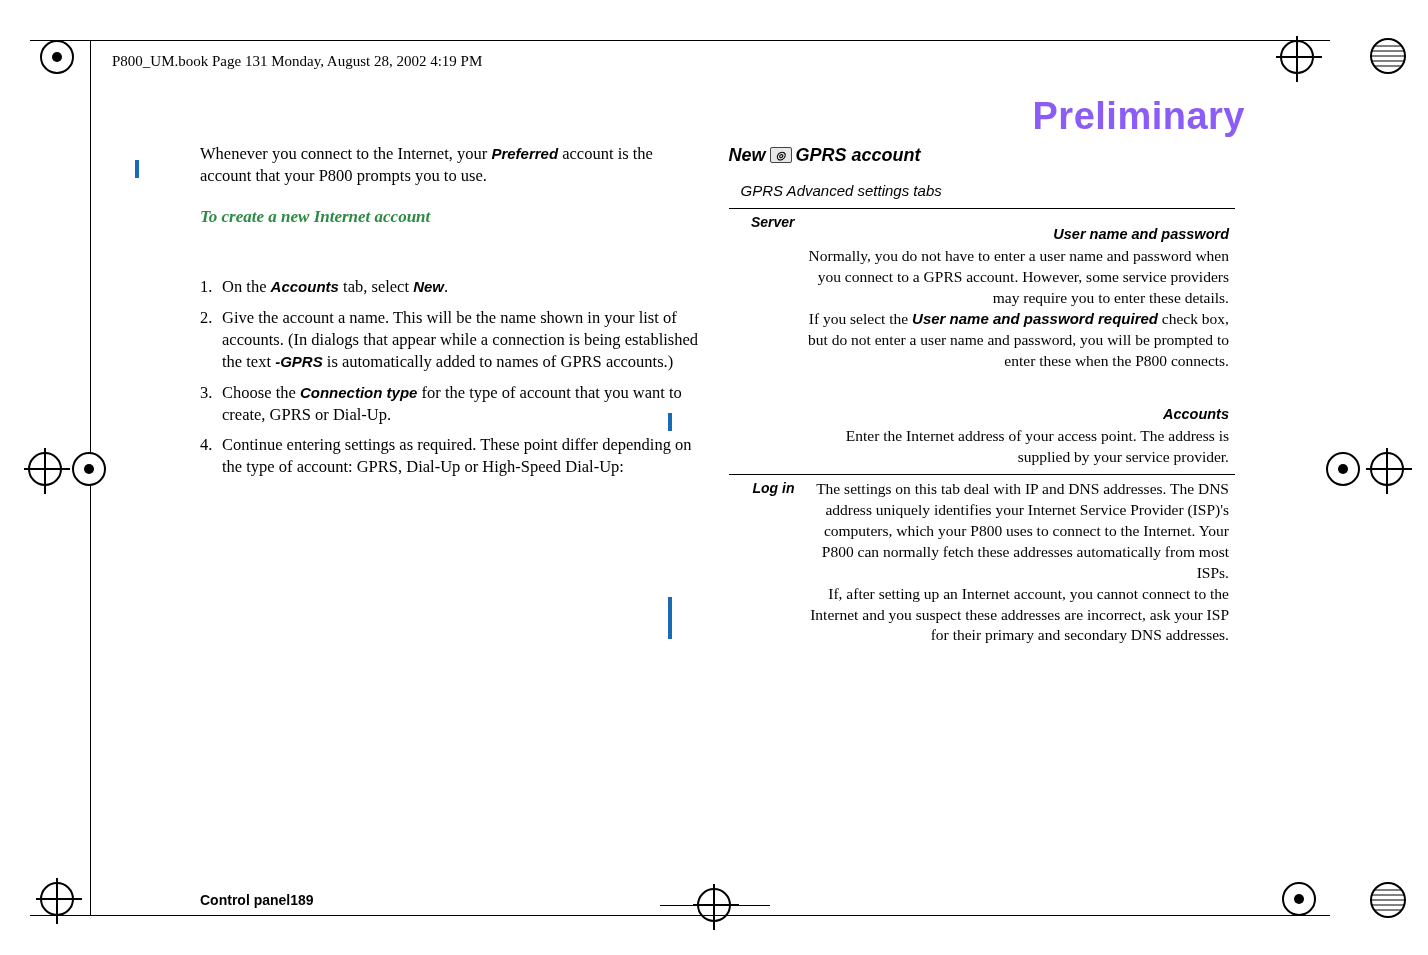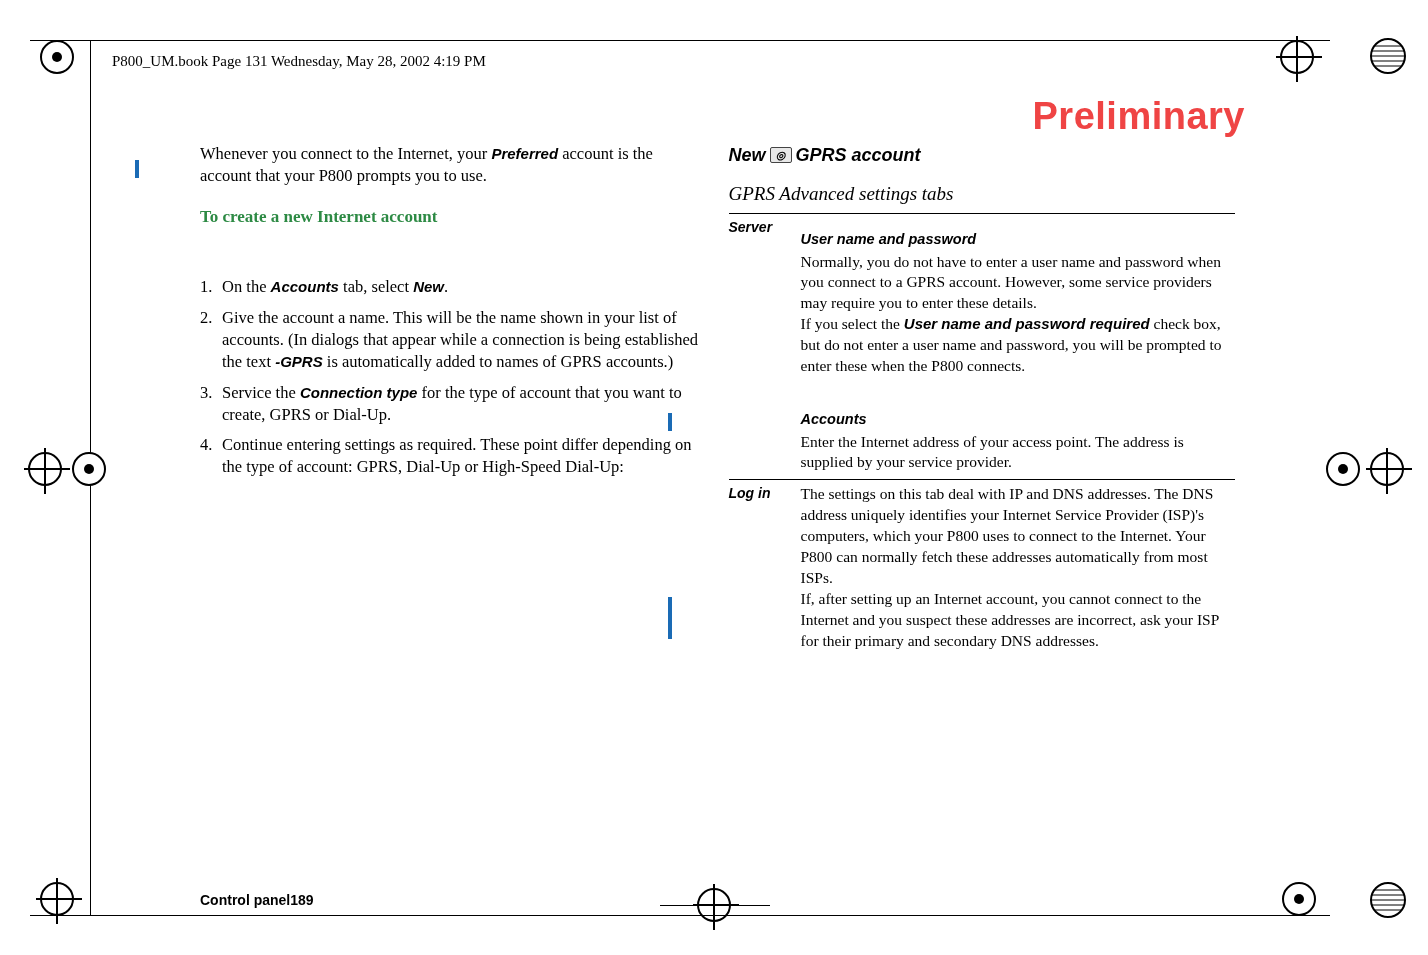--- a/index.html
+++ b/index.html
@@ -74,35 +74,36 @@
     font-size: 15px;
     color: #000;
   }
   .watermark {
     position: absolute;
     right: 183px;
     top: 95px;
     font-family: Arial, Helvetica, sans-serif;
     font-size: 38px;
     font-weight: bold;
-    color: #ef4444;
+    color: #8b5cf6;
     letter-spacing: 0.5px;
   }
   .two-col {
     display: flex;
     gap: 22px;
   }
   .col {
     flex: 1;
     font-size: 16.5px;
     line-height: 1.35;
   }
   .col p { margin-bottom: 6px; }
   .subhead {
     font-family: "Times New Roman", serif;
+    font-style: italic;
     font-weight: bold;
     color: #2d8a44;
     font-size: 17px;
     margin-top: 18px;
     margin-bottom: 8px;
   }
   ol.steps {
     list-style: none;
     counter-reset: step;
     margin-left: 0;
@@ -147,30 +148,32 @@
     width: 22px;
     height: 16px;
     border: 1px solid #444;
     border-radius: 2px;
     align-items: center;
     justify-content: center;
     font-size: 11px;
     background: #e8e8e8;
   }
   .caption-italic {
-    font-family: Liberation Serif, serif;
-    font-style: italic;
-    font-size: 19px;
+    font-family: Liberation Sans, sans-serif;
+    font-style: italic;
+    font-size: 15px;
     margin-top: 14px;
     margin-bottom: 6px;
+    margin-left: 12px;
   }
   table.settings {
     width: 100%;
     border-collapse: collapse;
     font-size: 15.5px;
+    text-align: right;
   }
   table.settings td {
     vertical-align: top;
     padding: 4px 6px 6px 0;
   }
   table.settings td:first-child {
     width: 72px;
     font-family: Arial, Helvetica, sans-serif;
     font-weight: bold;
     font-style: italic;
@@ -256,41 +259,41 @@
     <line x1="3" y1="20" x2="37" y2="20"></line>
       <line x1="3" y1="25" x2="37" y2="25"></line>
     <line x1="6" y1="30" x2="34" y2="30"></line>
   </g>
 </svg>
 
 <div class="change-bar" style="left:135px; top:160px; height:18px;"></div>
 <div class="change-bar" style="left:668px; top:413px; height:18px;"></div>
 <div class="change-bar" style="left:668px; top:597px; height:42px;"></div>
 
-<div class="header-text">P800_UM.book  Page 131  Wednesday, May 28, 2002  4:19 PM</div>
+<div class="header-text">P800_UM.book  Page 131  Monday, August 28, 2002  4:19 PM</div>
 
 <div class="watermark">Preliminary</div>
 
 <div class="page-area">
   <div class="two-col">
 
     <div class="col">
       <p>
         <span>Whenever you connect to the Internet, your </span><span class="bold-sans">Preferred</span><span> account is the account that your P800 prompts you to use.</span>
       </p>
       <div class="subhead">To create a new Internet account</div>
       <ol class="steps">
         <li>
           <span>On the </span><span class="bold-sans-up">Accounts</span><span> tab, select </span><span class="bold-sans-up">New</span><span>.</span>
         </li>
         <li>
           <span>Give the account a name. This will be the name shown in your list of accounts. (In dialogs that appear while a connection is being established the text </span><span class="bold-sans-up">-GPRS</span><span> is automatically added to names of GPRS accounts.)</span>
         </li>
         <li>
-          <span>Service the </span><span class="bold-sans-up">Connection type</span><span> for the type of account that you want to create, GPRS or Dial-Up.</span>
+          <span>Choose the </span><span class="bold-sans-up">Connection type</span><span> for the type of account that you want to create, GPRS or Dial-Up.</span>
         </li>
         <li>Continue entering settings as required. These point differ depending on the type of account: GPRS, Dial-Up or High-Speed Dial-Up:</li>
       </ol>
     </div>
 
     <div class="col">
       <div class="section-head">
         <span>New</span>
         <span class="mini-icon">◎</span>
         <span> GPRS account</span>

